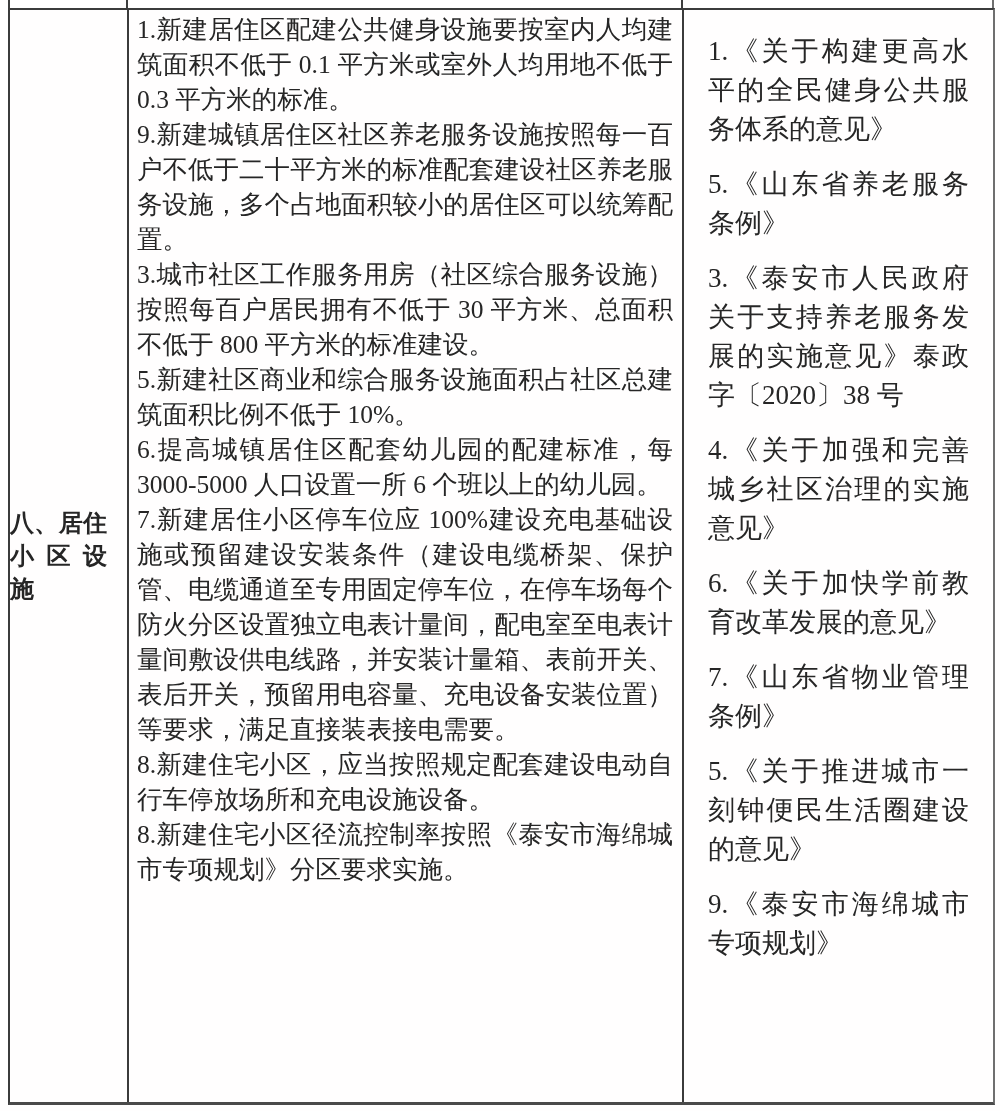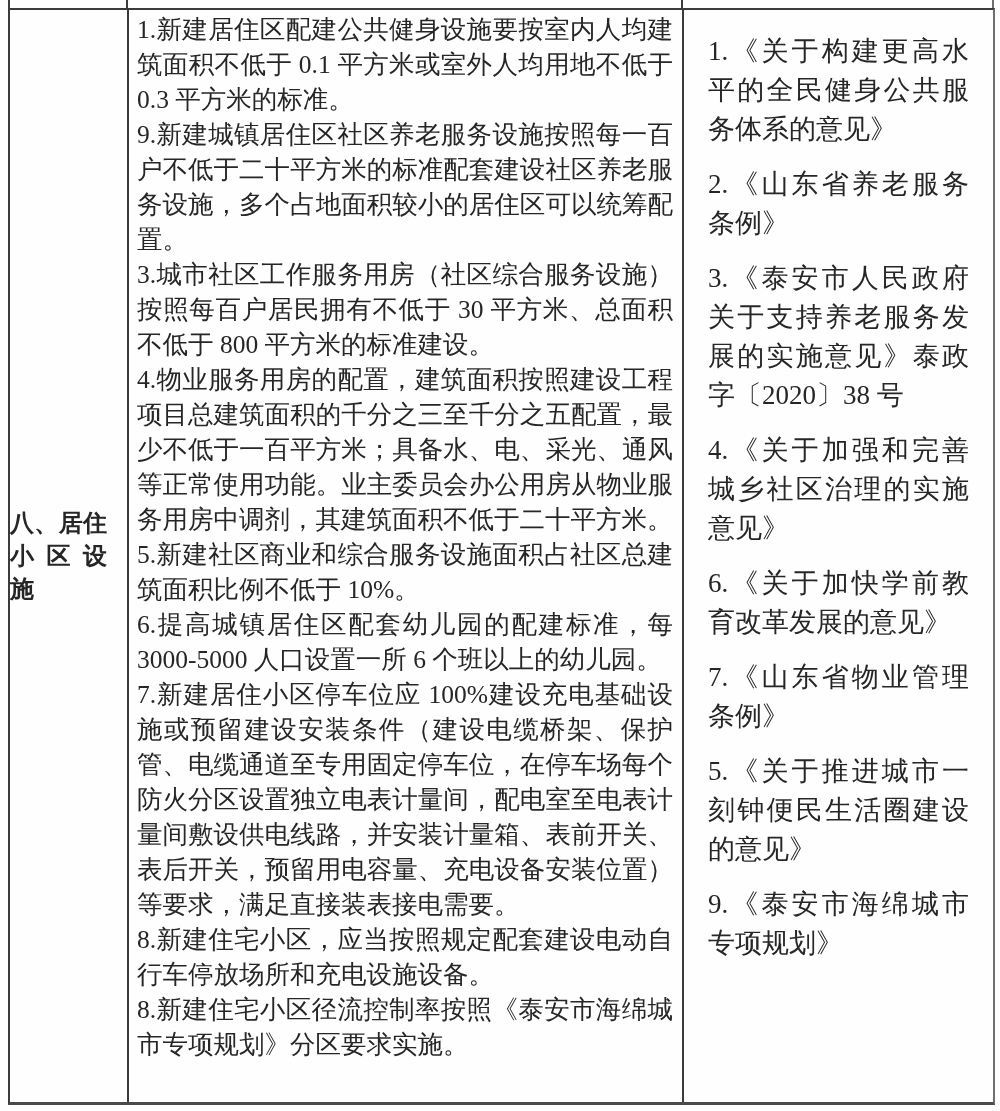--- a/index.html
+++ b/index.html
@@ -109,38 +109,37 @@
     </div>
 
     <div class="cell cell-req">
 
         <p>1.新建居住区配建公共健身设施要按室内人均建筑面积不低于 0.1 平方米或室外人均用地不低于 0.3 平方米的标准。</p>
 
         <p>9.新建城镇居住区社区养老服务设施按照每一百户不低于二十平方米的标准配套建设社区养老服务设施，多个占地面积较小的居住区可以统筹配置。</p>
 
         <p>3.城市社区工作服务用房（社区综合服务设施）按照每百户居民拥有不低于 30 平方米、总面积不低于 800 平方米的标准建设。</p>
 
-        <p>4.物业服务用房的配置，建筑面积按照建设工程项目总建筑面积的千分之三至千分之五配置，最少不低于一百平方米；具备水、电、采光、通风等正常使用功能。业主委员会办公用房从物业服务用房中调剂，其建筑面积不低于二十平方米。</p>
 
         <p>5.新建社区商业和综合服务设施面积占社区总建筑面积比例不低于 10%。</p>
 
         <p>6.提高城镇居住区配套幼儿园的配建标准，每 3000-5000 人口设置一所 6 个班以上的幼儿园。</p>
 
         <p>7.新建居住小区停车位应 100%建设充电基础设施或预留建设安装条件（建设电缆桥架、保护管、电缆通道至专用固定停车位，在停车场每个防火分区设置独立电表计量间，配电室至电表计量间敷设供电线路，并安装计量箱、表前开关、表后开关，预留用电容量、充电设备安装位置）等要求，满足直接装表接电需要。</p>
 
         <p>8.新建住宅小区，应当按照规定配套建设电动自行车停放场所和充电设施设备。</p>
 
         <p>8.新建住宅小区径流控制率按照《泰安市海绵城市专项规划》分区要求实施。</p>
       </div>
 
     <div class="cell cell-ref">
 
         <p>1.《关于构建更高水平的全民健身公共服务体系的意见》</p>
 
-        <p>2.《山东省养老服务条例》</p>
+        <p>5.《山东省养老服务条例》</p>
 
         <p>3.《泰安市人民政府关于支持养老服务发展的实施意见》泰政字〔2020〕38 号</p>
 
         <p>4.《关于加强和完善城乡社区治理的实施意见》</p>
 
 
         <p>6.《关于加快学前教育改革发展的意见》</p>
 
         <p>7.《山东省物业管理条例》</p>
 

